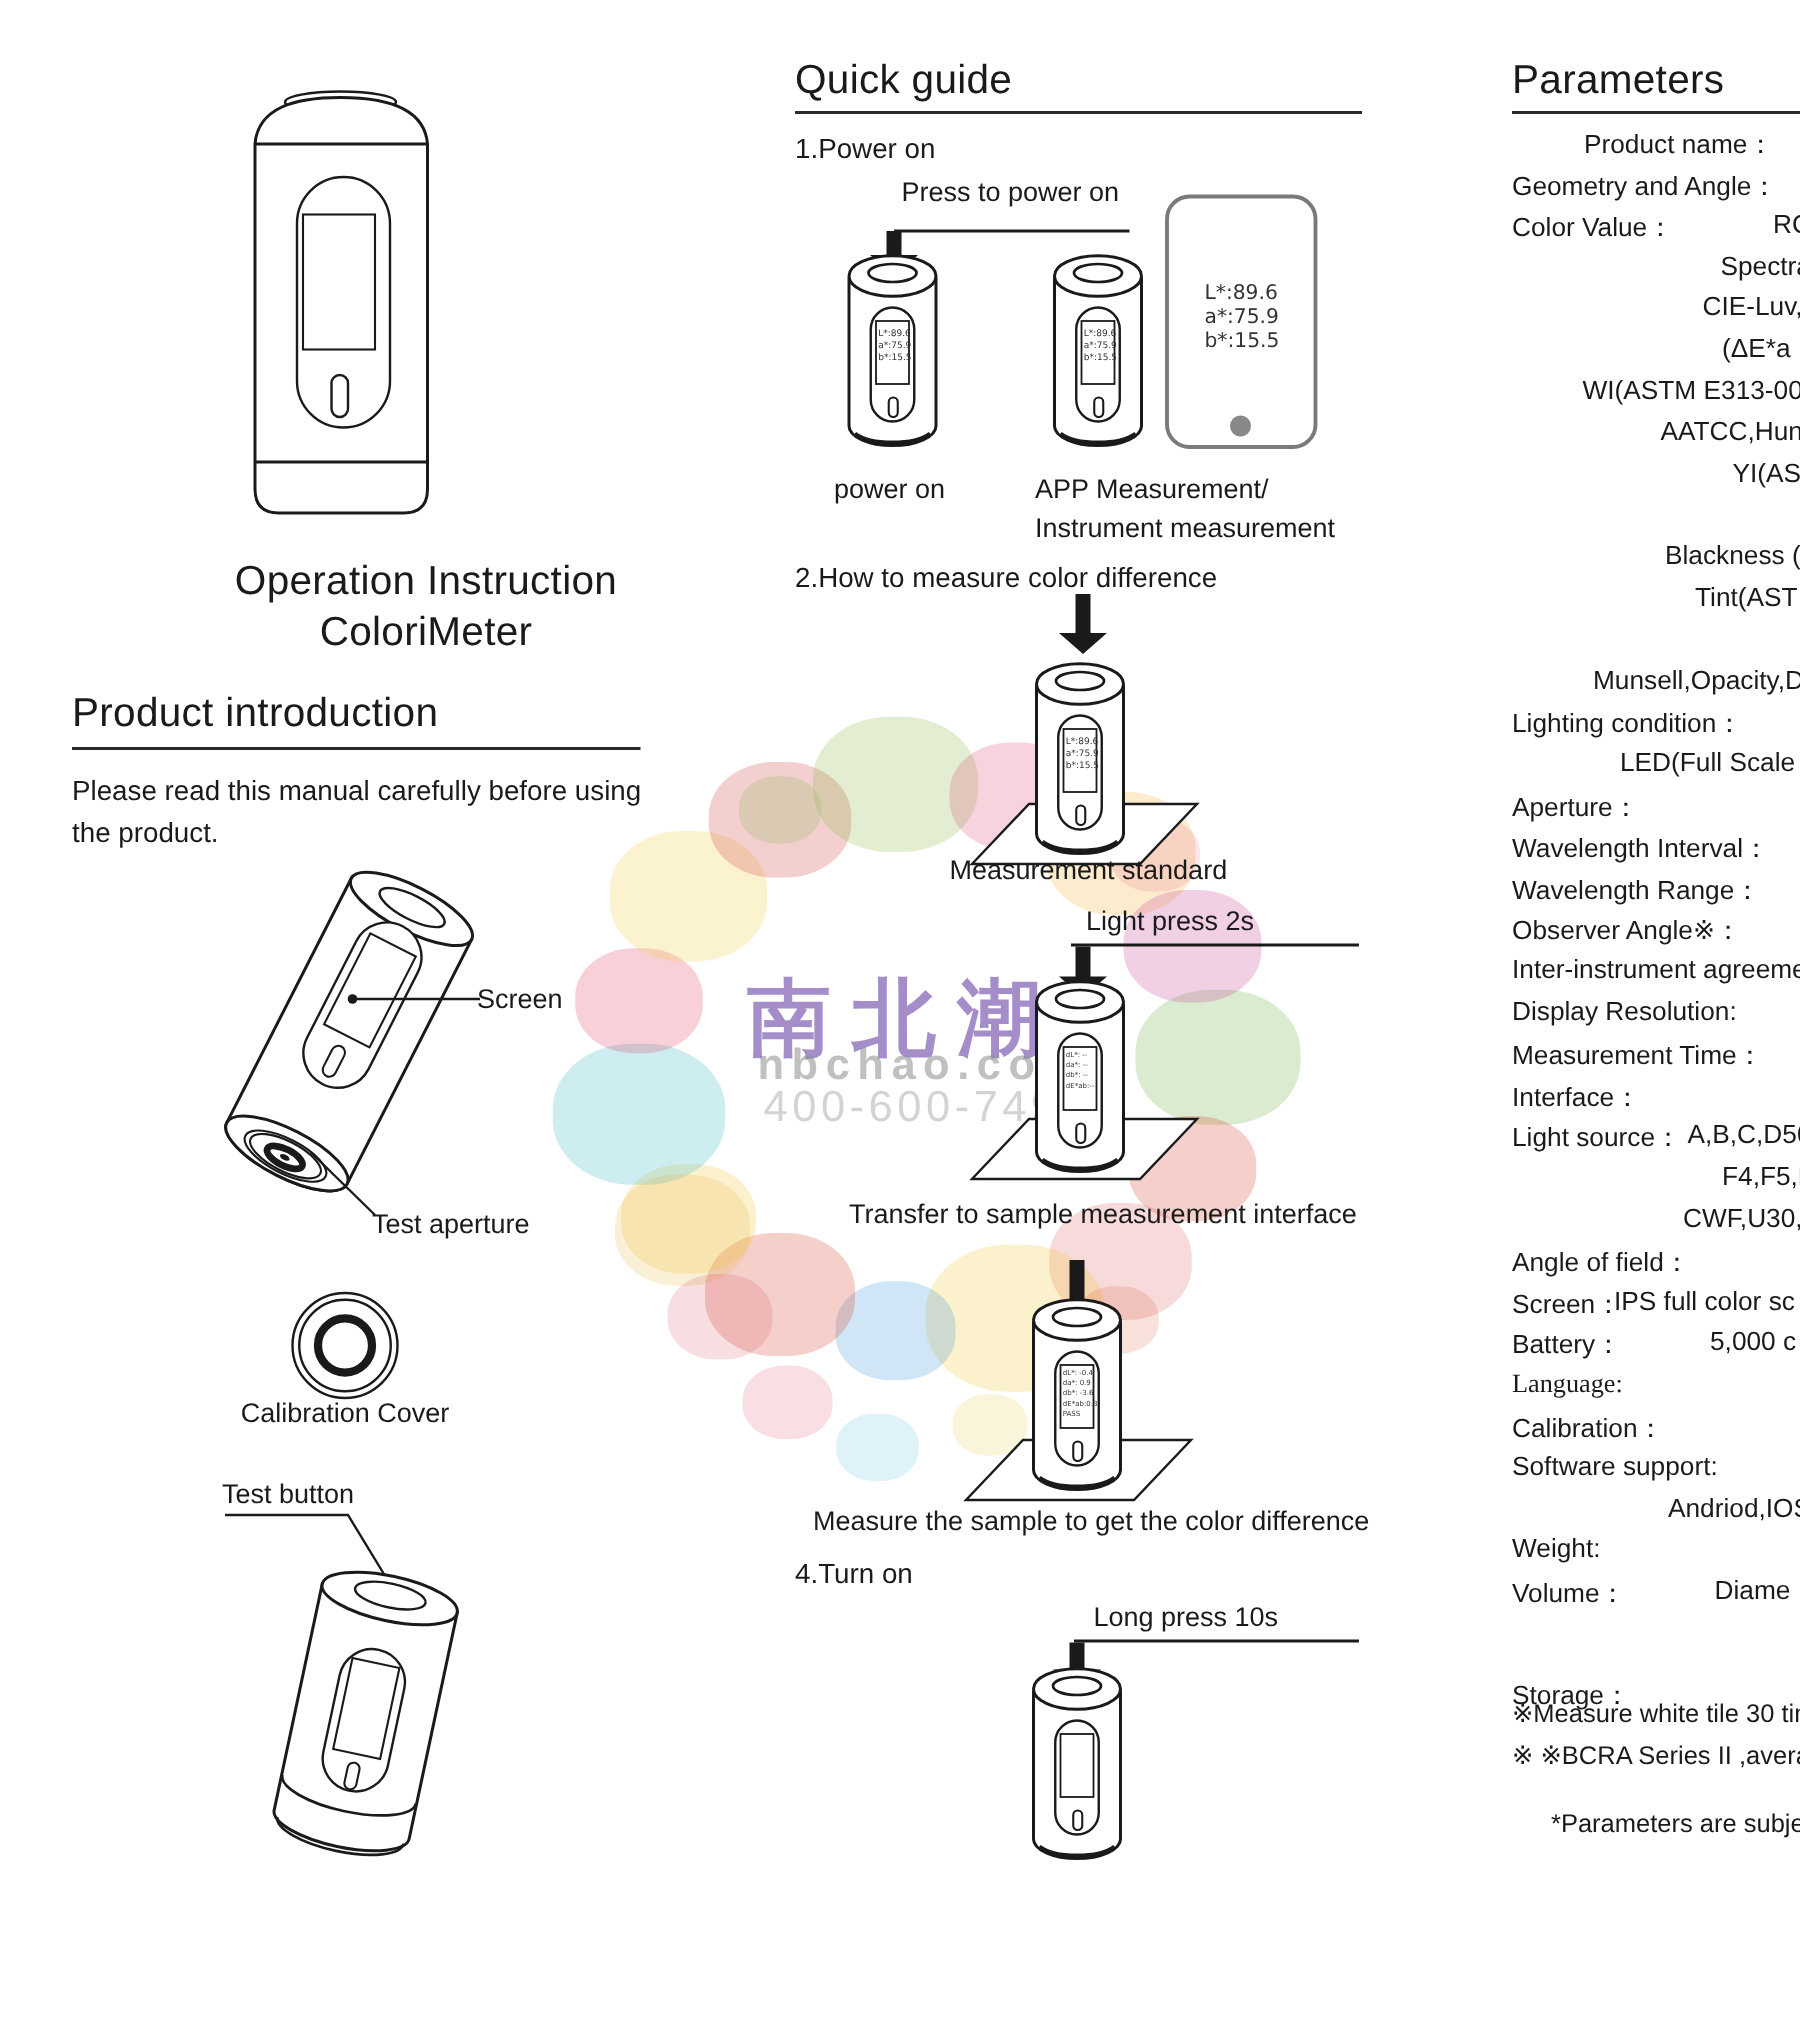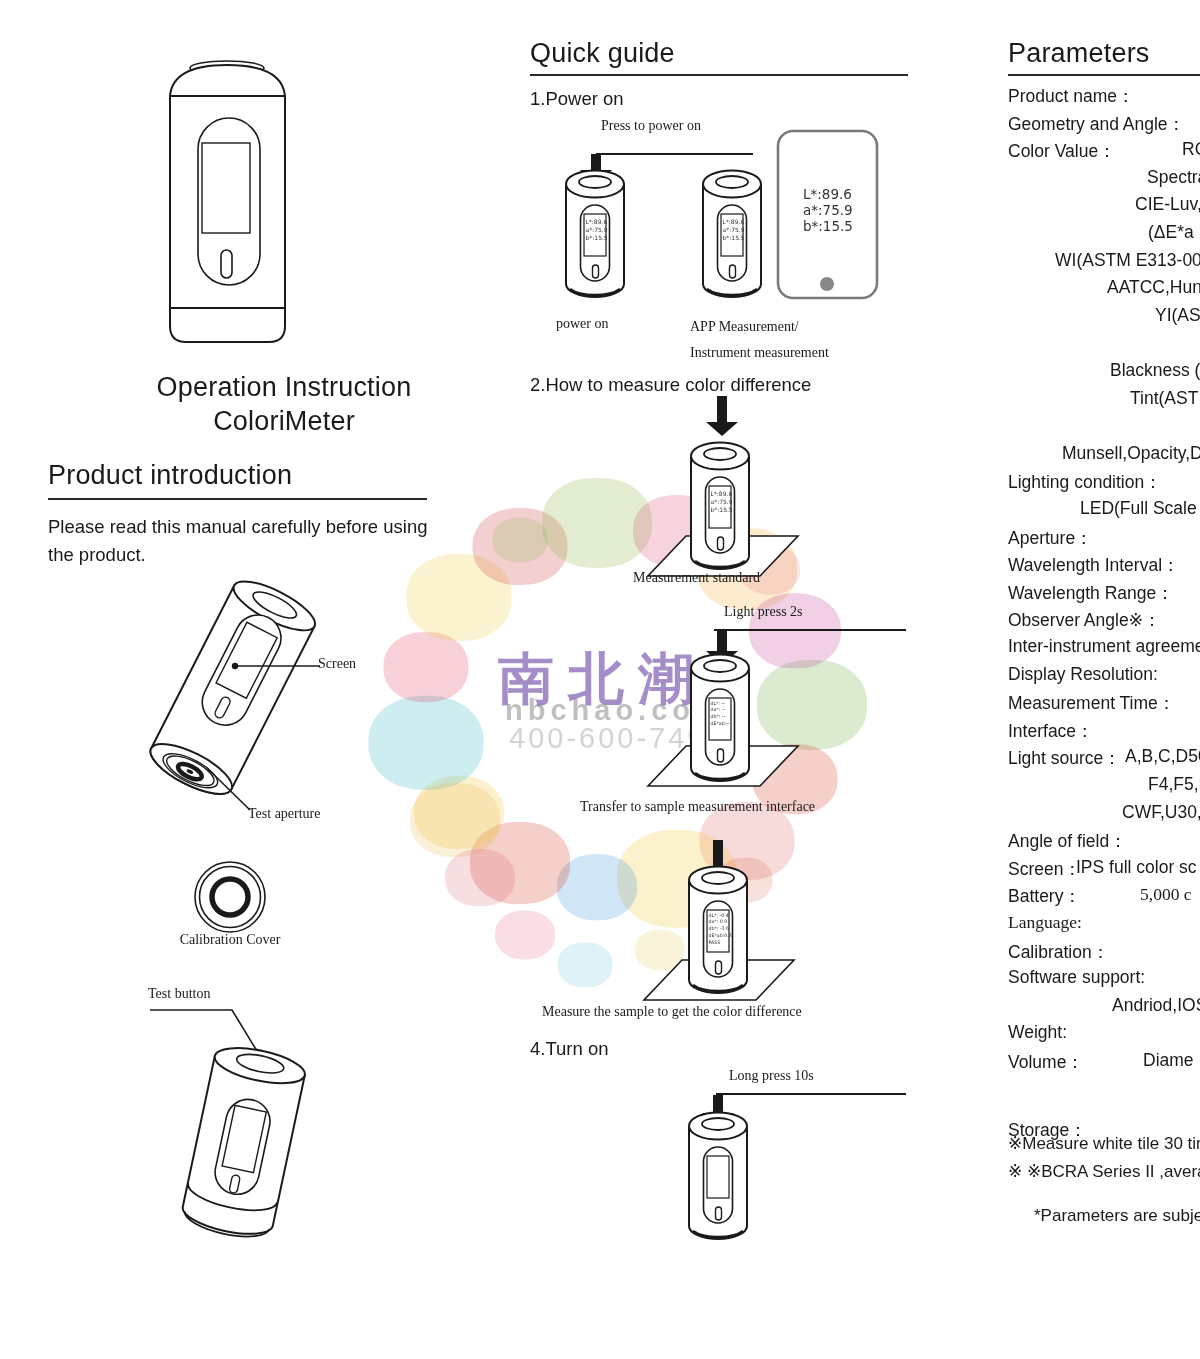--- a/index.html
+++ b/index.html
@@ -2,21 +2,21 @@
 <html><head>
 <meta charset="utf-8">
 <style>
   html,body{margin:0;padding:0;background:#fff;}
   .page{position:relative;width:1200px;height:1359px;overflow:hidden;background:#fff;
         font-family:"Liberation Sans","DejaVu Sans",sans-serif;color:#1a1a1a;}
   .abs{position:absolute;}
   .h1{font-size:27px;letter-spacing:.2px;}
   .rule{position:absolute;height:2px;background:#2a2a2a;}
   .body-text{font-size:18.5px;white-space:nowrap;}
-  .cap{font-size:14px;white-space:nowrap;font-family:Liberation Serif, serif;}
+  .cap{font-size:18px;white-space:nowrap;}
   .pre{white-space:pre-line;}
   .param-line{position:absolute;left:1008px;font-size:17.5px;white-space:nowrap;height:24px;}
   .param-value{position:absolute;top:0;white-space:nowrap;}
   .footnote{position:absolute;font-size:17px;white-space:nowrap;}
   .hline{position:absolute;height:2px;background:#1a1a1a;}
   svg{display:block;overflow:visible;}
   .ink{stroke:#1a1a1a;fill:#fff;}
   .ink-n{stroke:#1a1a1a;fill:none;}
   .scr-txt{font-family:"DejaVu Sans","Liberation Sans",sans-serif;fill:#333;}
   
@@ -246,21 +246,21 @@
     <rect class="ink" stroke-width="1.2" x="21" y="46" width="22" height="42"></rect>
     <g class="screen-lines">
             <text x="22.5" y="52.5" font-size="4.7" class="scr-txt">dL*: --</text>
             <text x="22.5" y="59.4" font-size="4.7" class="scr-txt">da*: --</text>
             <text x="22.5" y="66.3" font-size="4.7" class="scr-txt">db*: --</text>
             <text x="22.5" y="73.2" font-size="4.7" class="scr-txt">dE*ab:--</text>
           </g>
     <rect class="ink" stroke-width="1.4" x="29.5" y="97" width="6" height="13" rx="3"></rect>
   </svg>
       </div>
-  <div class="abs cap" style="left:580px;top:799px">Transfer to sample measurement interface</div>
+  <div class="abs cap" style="left:566px;top:799px">Transfer to sample measurement interface</div>
 
   <svg class="abs" style="left:702px;top:840px" width="32" height="42">
     <path d="M11 0 H21 V28 H32 L16 42 L0 28 H11 Z" fill="#1a1a1a"></path>
   </svg>
   <div class="abs tile-slot" style="left:636px;top:954px">
         <svg width="170" height="50" viewBox="0 0 170 50">
     <polygon class="ink" stroke-width="1.6" points="8,46 120,46 158,6 46,6"></polygon>
   </svg>
       </div>
   <div class="abs device-slot" style="left:686px;top:864px">
@@ -298,21 +298,21 @@
     <rect class="ink" stroke-width="1.6" x="17.5" y="37" width="29" height="76" rx="14.5"></rect>
     <rect class="ink" stroke-width="1.2" x="21" y="46" width="22" height="42"></rect>
     <g class="screen-lines"></g>
     <rect class="ink" stroke-width="1.4" x="29.5" y="97" width="6" height="13" rx="3"></rect>
   </svg>
       </div>
 
   <div class="abs h1" style="left:1008px;top:38px">Parameters</div>
   <div class="rule" style="left:1008px;top:74px;width:192px"></div>
   <div id="params-host">
-        <div class="param-line" style="top: 84px;"><span>Product name：</span></div>
+        <div class="param-line" style="top: 84px; margin-left: 48px;"><span>Product name：</span></div>
         <div class="param-line" style="top: 111.6px;"><span>Geometry and Angle：</span></div>
         <div class="param-line" style="top: 139.2px;"><span>Color Value：</span><span class="param-value" style="left: 174px;">RGB</span></div>
         <div class="param-line" style="top: 166.8px;">
           <span class="param-value" style="left: 139px;">Spectra</span>
         </div>
         <div class="param-line" style="top: 194.4px;">
           <span class="param-value" style="left: 127px;">CIE-Luv,</span>
         </div>
         <div class="param-line" style="top: 222px;">
           <span class="param-value" style="left: 140px;">(ΔE*a</span>
@@ -351,21 +351,21 @@
         <div class="param-line" style="top: 718.8px;"><span>Interface：</span></div>
         <div class="param-line" style="top: 746.4px;"><span>Light source：</span><span class="param-value" style="left: 117px;">A,B,C,D50</span></div>
         <div class="param-line" style="top: 774px;">
           <span class="param-value" style="left: 140px;">F4,F5,F</span>
         </div>
         <div class="param-line" style="top: 801.6px;">
           <span class="param-value" style="left: 114px;">CWF,U30,</span>
         </div>
         <div class="param-line" style="top: 829.2px;"><span>Angle of field：</span></div>
         <div class="param-line" style="top: 856.8px;"><span>Screen：</span><span class="param-value" style="left: 68px;">IPS full color sc</span></div>
-        <div class="param-line" style="top: 884.4px;"><span>Battery：</span><span class="param-value" style="left: 132px; font-family: Liberation Serif, serif;">5,000 c</span></div>
+        <div class="param-line" style="top: 884.4px;"><span>Battery：</span><span class="param-value" style="left: 132px;">5,000 c</span></div>
         <div class="param-line" style="top: 912px; font-family: Liberation Serif, serif;"><span>Language:</span></div>
         <div class="param-line" style="top: 939.6px;"><span>Calibration：</span></div>
         <div class="param-line" style="top: 967.2px;"><span>Software support:</span></div>
         <div class="param-line" style="top: 994.8px;">
           <span class="param-value" style="left: 104px;">Andriod,IOS</span>
         </div>
         <div class="param-line" style="top: 1022.4px;"><span>Weight:</span></div>
         <div class="param-line" style="top: 1050px;"><span>Volume：</span><span class="param-value" style="left: 135px;">Diame</span></div>
         <div class="param-line" style="top: 1077.6px; margin-top: 40px;"><span>Storage：</span></div>
       </div>

